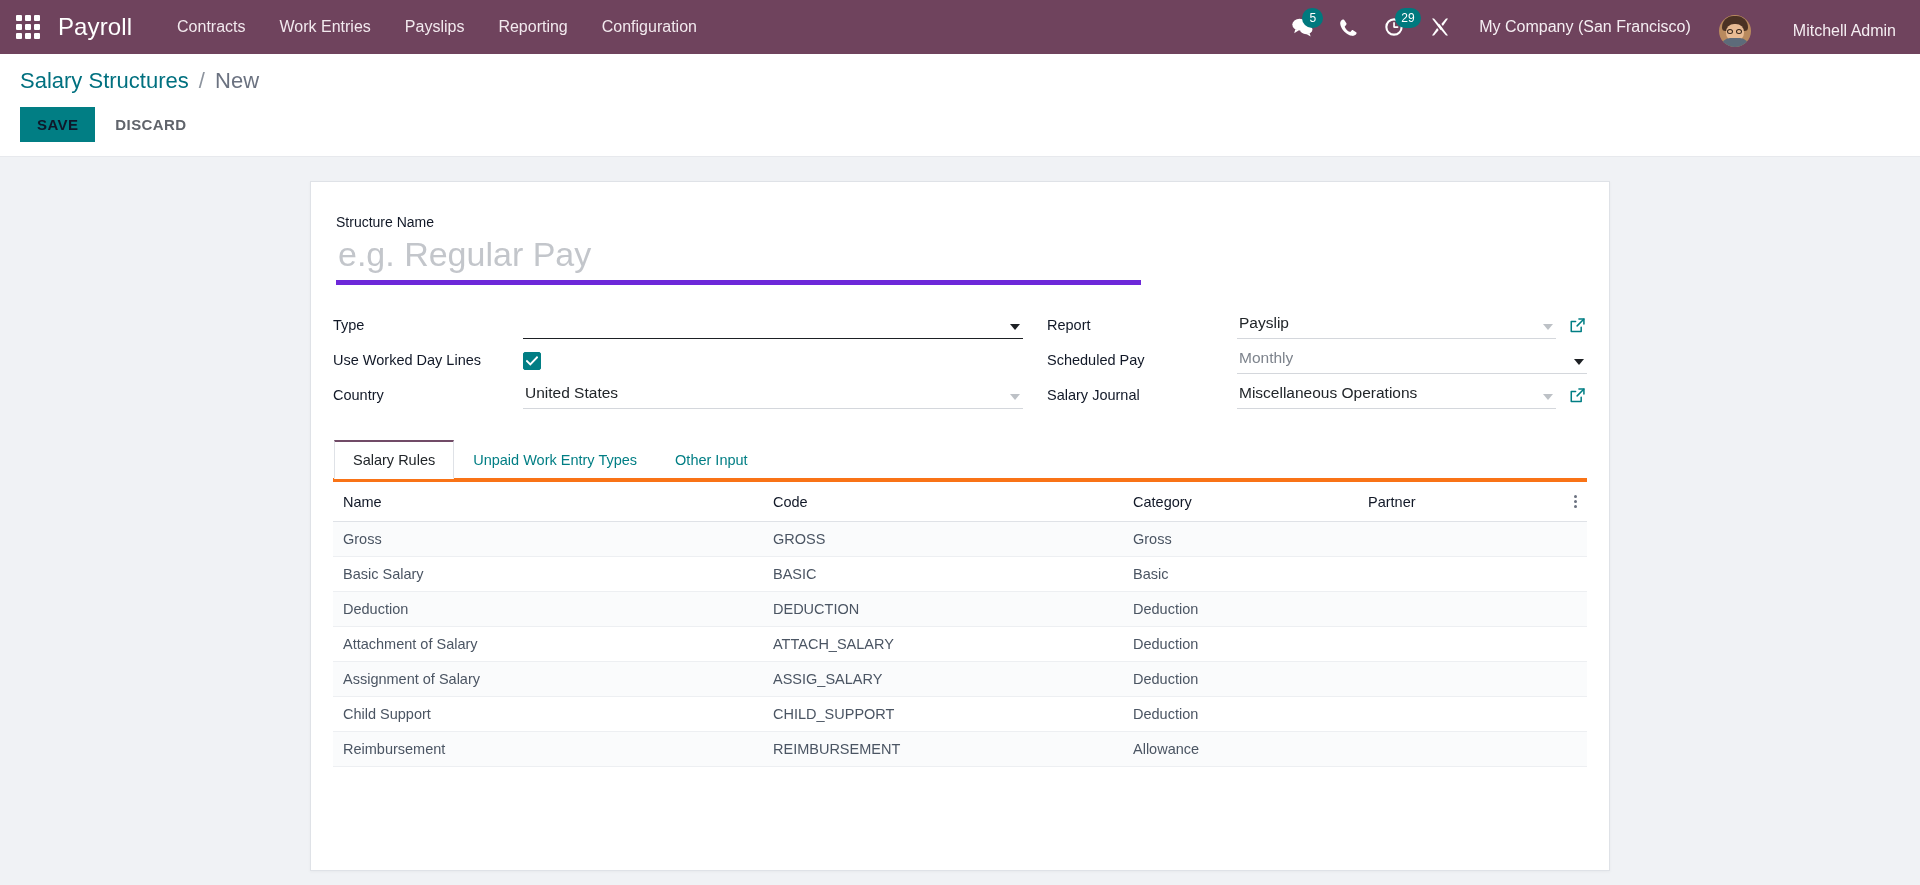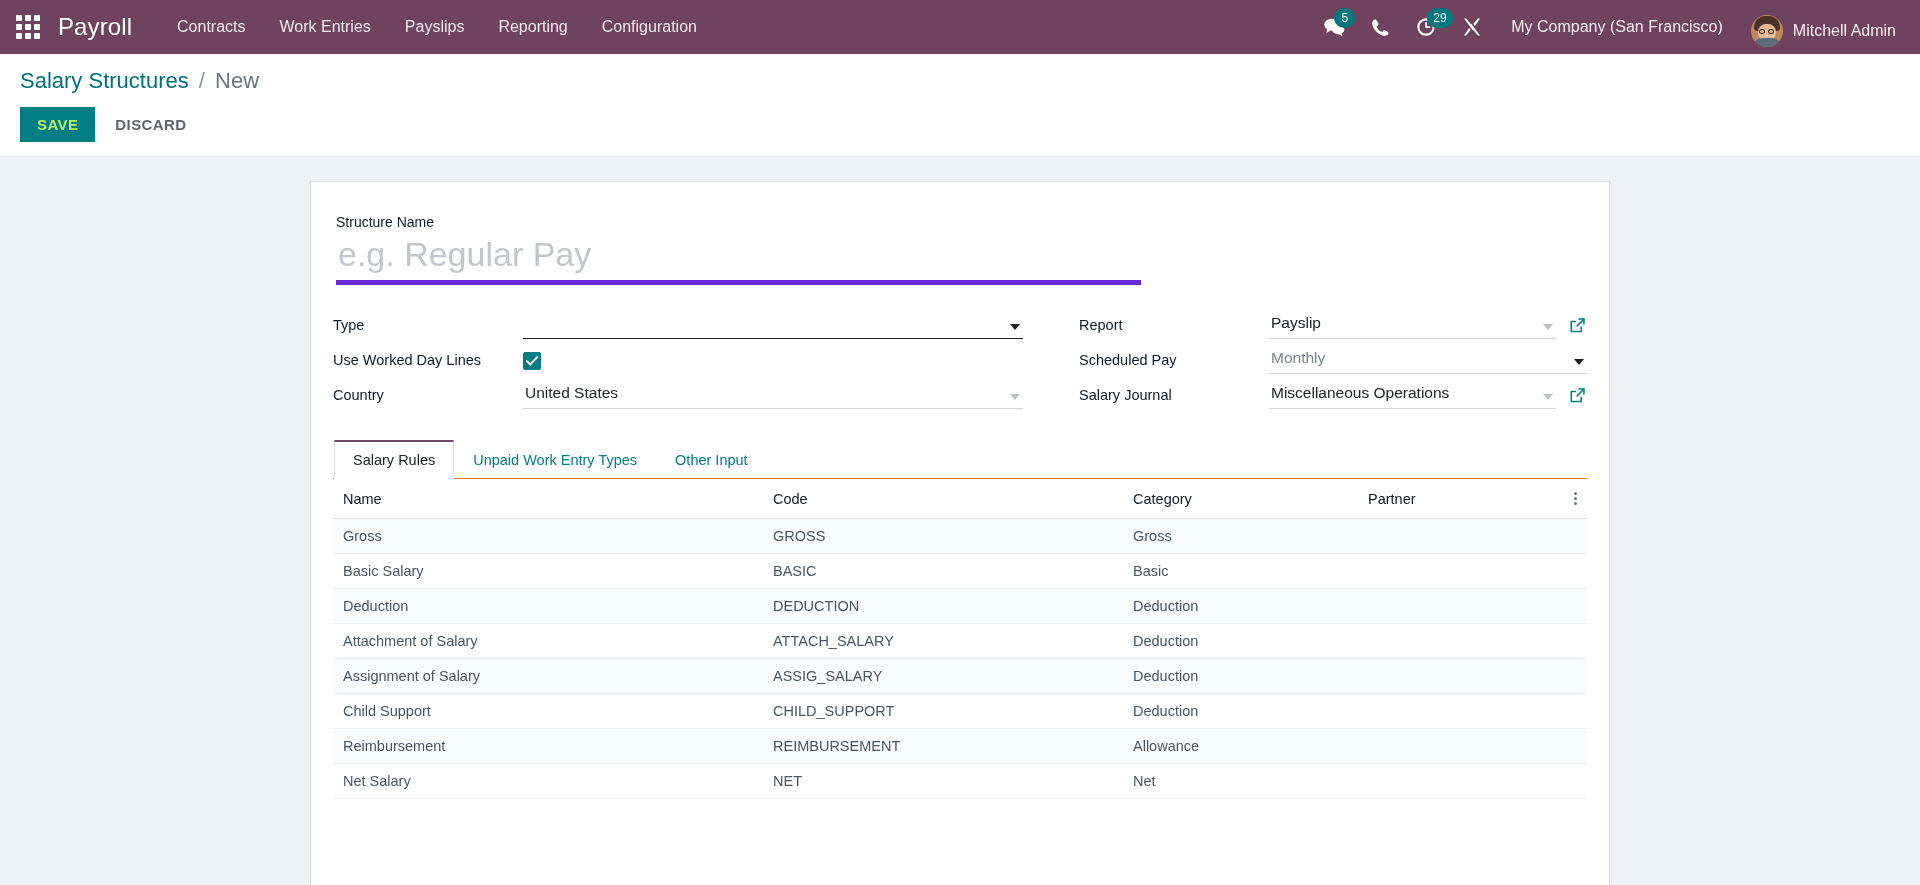--- a/index.html
+++ b/index.html
@@ -91,20 +91,21 @@
     align-items: center;
     cursor: pointer;
     white-space: nowrap;
   }
   .user-menu {
     display: flex;
     align-items: center;
     height: 100%;
     padding: 8px 6px 0 12px;
     cursor: pointer;
+    gap: 32px;
   }
   .avatar {
     width: 32px; height: 32px;
     border-radius: 50%;
     overflow: hidden;
     margin-right: 10px;
     background: #b98a5e;
     position: relative;
     flex: none;
   }
@@ -126,21 +127,21 @@
     color: #00707f;
     margin-bottom: 13px;
     line-height: 1.2;
   }
   .breadcrumb .crumb-link { color: #00707f; cursor: pointer; }
   .breadcrumb .sep { color: #8d949e; margin: 0 4px; }
   .breadcrumb .crumb-current { color: #6b7280; }
   .cp-buttons { display: flex; align-items: center; gap: 6px; }
   .btn-save {
     background: #017e84;
-    color: #bef264;
+    color: #0f172a;
     border: none;
     font-size: 15px;
     font-weight: 700;
     letter-spacing: .4px;
     padding: 9px 17px;
     cursor: pointer;
     font-family: "Liberation Sans", sans-serif;
     border-radius: 0;
   }
   .btn-discard {
@@ -191,21 +192,21 @@
     padding: 0 2px 6px 2px;
     background: transparent;
     display: block;
   }
   .title-input::placeholder { color: #c3c6cb; }
 
   
   .form-grid {
     display: grid;
     grid-template-columns: 690px 1fr;
-    column-gap: 56px;
+    column-gap: 24px;
   }
   .form-row {
     display: flex;
     align-items: flex-end;
     min-height: 35px;
     margin-bottom: 0;
     padding: 2px 0 3px 0;
   }
   .form-label {
     width: 190px;
@@ -269,21 +270,21 @@
     justify-content: center;
     cursor: pointer;
     margin-bottom: 4px;
   }
   .checkbox svg { display: block; }
 
   
   .notebook { margin-top: 28px; }
   .nb-tabs {
     display: flex;
-    border-bottom: 1px solid #f97316;
+    border-bottom: 4px solid #f97316;
     padding-left: 1px;
   }
   .nb-tab {
     font-size: 14.5px;
     color: #017e84;
     padding: 11px 18px 10px 18px;
     cursor: pointer;
     border: 1px solid transparent;
     margin-bottom: -1px;
     background: transparent;
@@ -602,26 +603,19 @@
             <td></td>
             <td></td>
           </tr>
           <tr>
             <td>Reimbursement</td>
             <td>REIMBURSEMENT</td>
             <td>Allowance</td>
             <td></td>
             <td></td>
           </tr>
-          <tr>
-            <td>Net Salary</td>
-            <td>NET</td>
-            <td>Net</td>
-            <td></td>
-            <td></td>
-          </tr>
         </tbody>
       </table>
       <div class="table-filler"></div>
     </div>
 
   </div>
 </div>
 
 </body></html>

